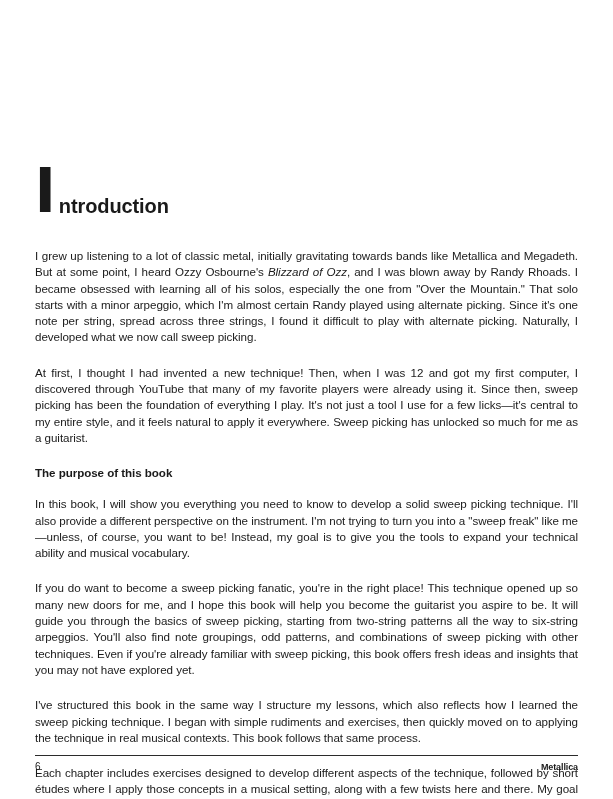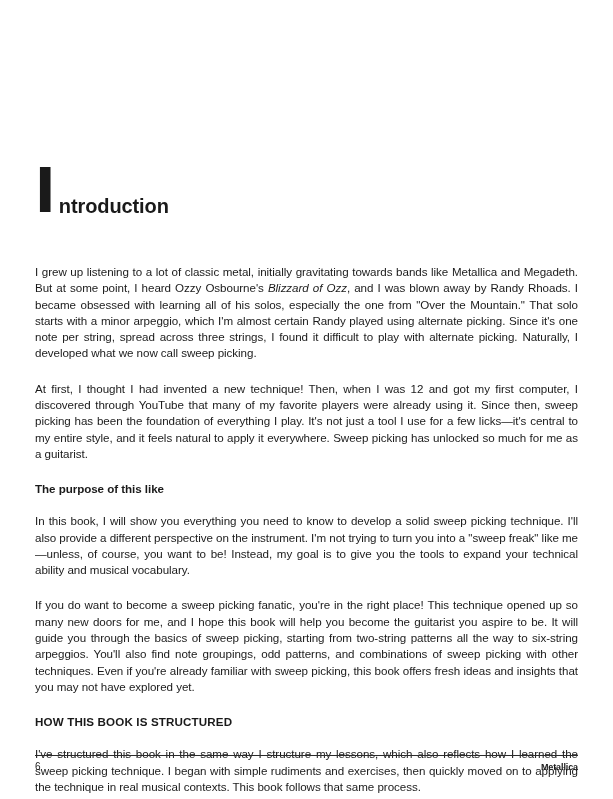--- a/index.html
+++ b/index.html
@@ -50,21 +50,21 @@
     margin-left: 4px;
   }
   
   .content {
     position: absolute;
     left: 35px;
     top: 248px;
     width: 543px;
   }
   p.body {
-    margin: 16px 0 19px 0;
+    margin: 0 0 19px 0;
     font-size: 11.6px;
     line-height: 16.3px;
     text-align: justify;
     text-justify: inter-word;
     letter-spacing: -0.05px;
   }
   p.body:last-child { margin-bottom: 0; }
   h2.subhead {
     margin: 0 0 15px 0;
     font-size: 11.6px;
@@ -119,27 +119,26 @@
     <span class="dropcap">I</span>
     <span class="title-rest">ntroduction</span>
   </div>
 
   <div class="content">
 
     <p class="body"><span>I grew up listening to a lot of classic metal, initially gravitating towards bands like Metallica and Megadeth. But at some point, I heard Ozzy Osbourne's </span><em>Blizzard of Ozz</em><span>, and I was blown away by Randy Rhoads. I became obsessed with learning all of his solos, especially the one from "Over the Mountain." That solo starts with a minor arpeggio, which I'm almost certain Randy played using alternate picking. Since it's one note per string, spread across three strings, I found it difficult to play with alternate picking. Naturally, I developed what we now call sweep picking.</span></p>
 
     <p class="body">At first, I thought I had invented a new technique! Then, when I was 12 and got my first computer, I discovered through YouTube that many of my favorite players were already using it. Since then, sweep picking has been the foundation of everything I play. It's not just a tool I use for a few licks—it's central to my entire style, and it feels natural to apply it everywhere. Sweep picking has unlocked so much for me as a guitarist.</p>
 
-    <h2 class="subhead">The purpose of this like</h2>
+    <h2 class="subhead">The purpose of this book</h2>
 
     <p class="body">In this book, I will show you everything you need to know to develop a solid sweep picking technique. I'll also provide a different perspective on the instrument. I'm not trying to turn you into a "sweep freak" like me—unless, of course, you want to be! Instead, my goal is to give you the tools to expand your technical ability and musical vocabulary.</p>
 
     <p class="body">If you do want to become a sweep picking fanatic, you're in the right place! This technique opened up so many new doors for me, and I hope this book will help you become the guitarist you aspire to be. It will guide you through the basics of sweep picking, starting from two-string patterns all the way to six-string arpeggios. You'll also find note groupings, odd patterns, and combinations of sweep picking with other techniques. Even if you're already familiar with sweep picking, this book offers fresh ideas and insights that you may not have explored yet.</p>
 
-    <h2 class="subhead caps">HOW THIS BOOK IS STRUCTURED</h2>
 
     <p class="body">I've structured this book in the same way I structure my lessons, which also reflects how I learned the sweep picking technique. I began with simple rudiments and exercises, then quickly moved on to applying the technique in real musical contexts. This book follows that same process.</p>
 
     <p class="body">Each chapter includes exercises designed to develop different aspects of the technique, followed by short études where I apply those concepts in a musical setting, along with a few twists here and there. My goal is to guide you to do the same: learn the rudiments, master the licks, and study the</p>
 
   </div>
 
   <div class="footer">
     <div class="footer-rule"></div>
     <div class="footer-inner">

